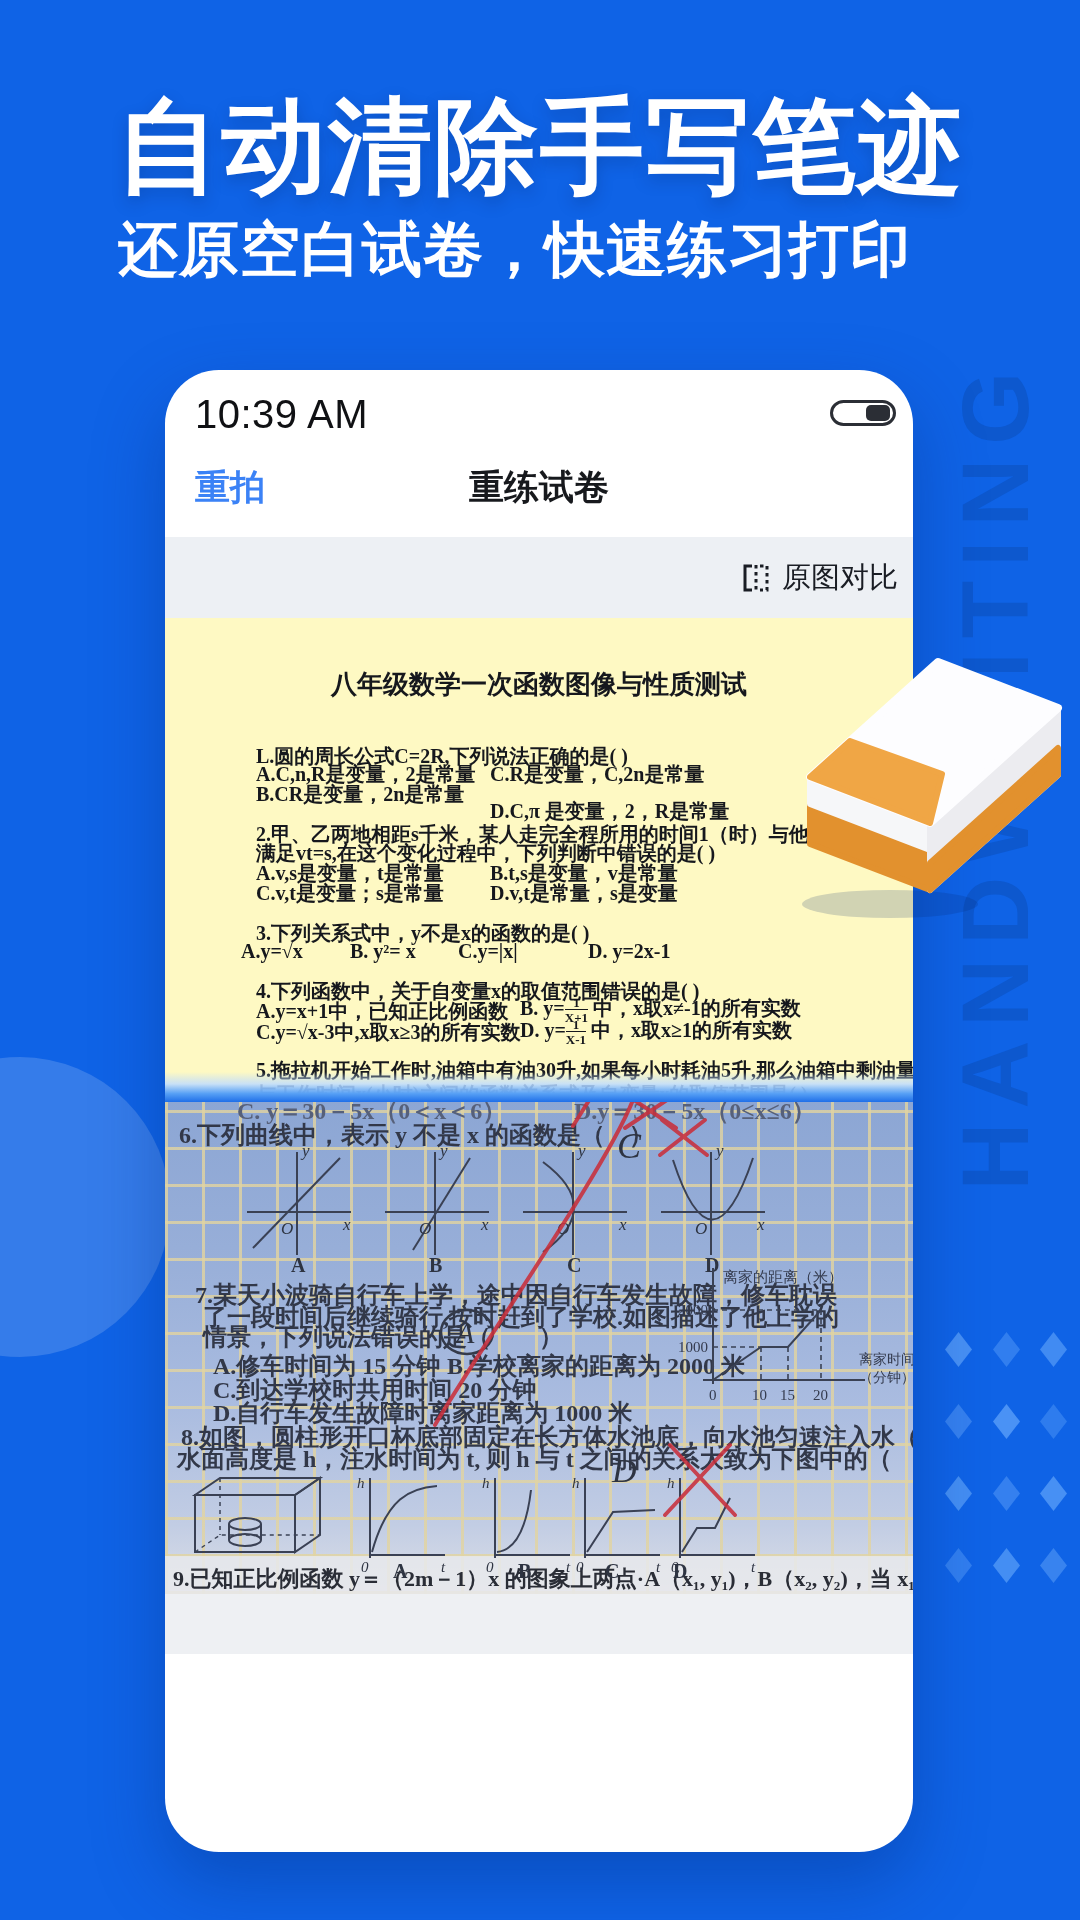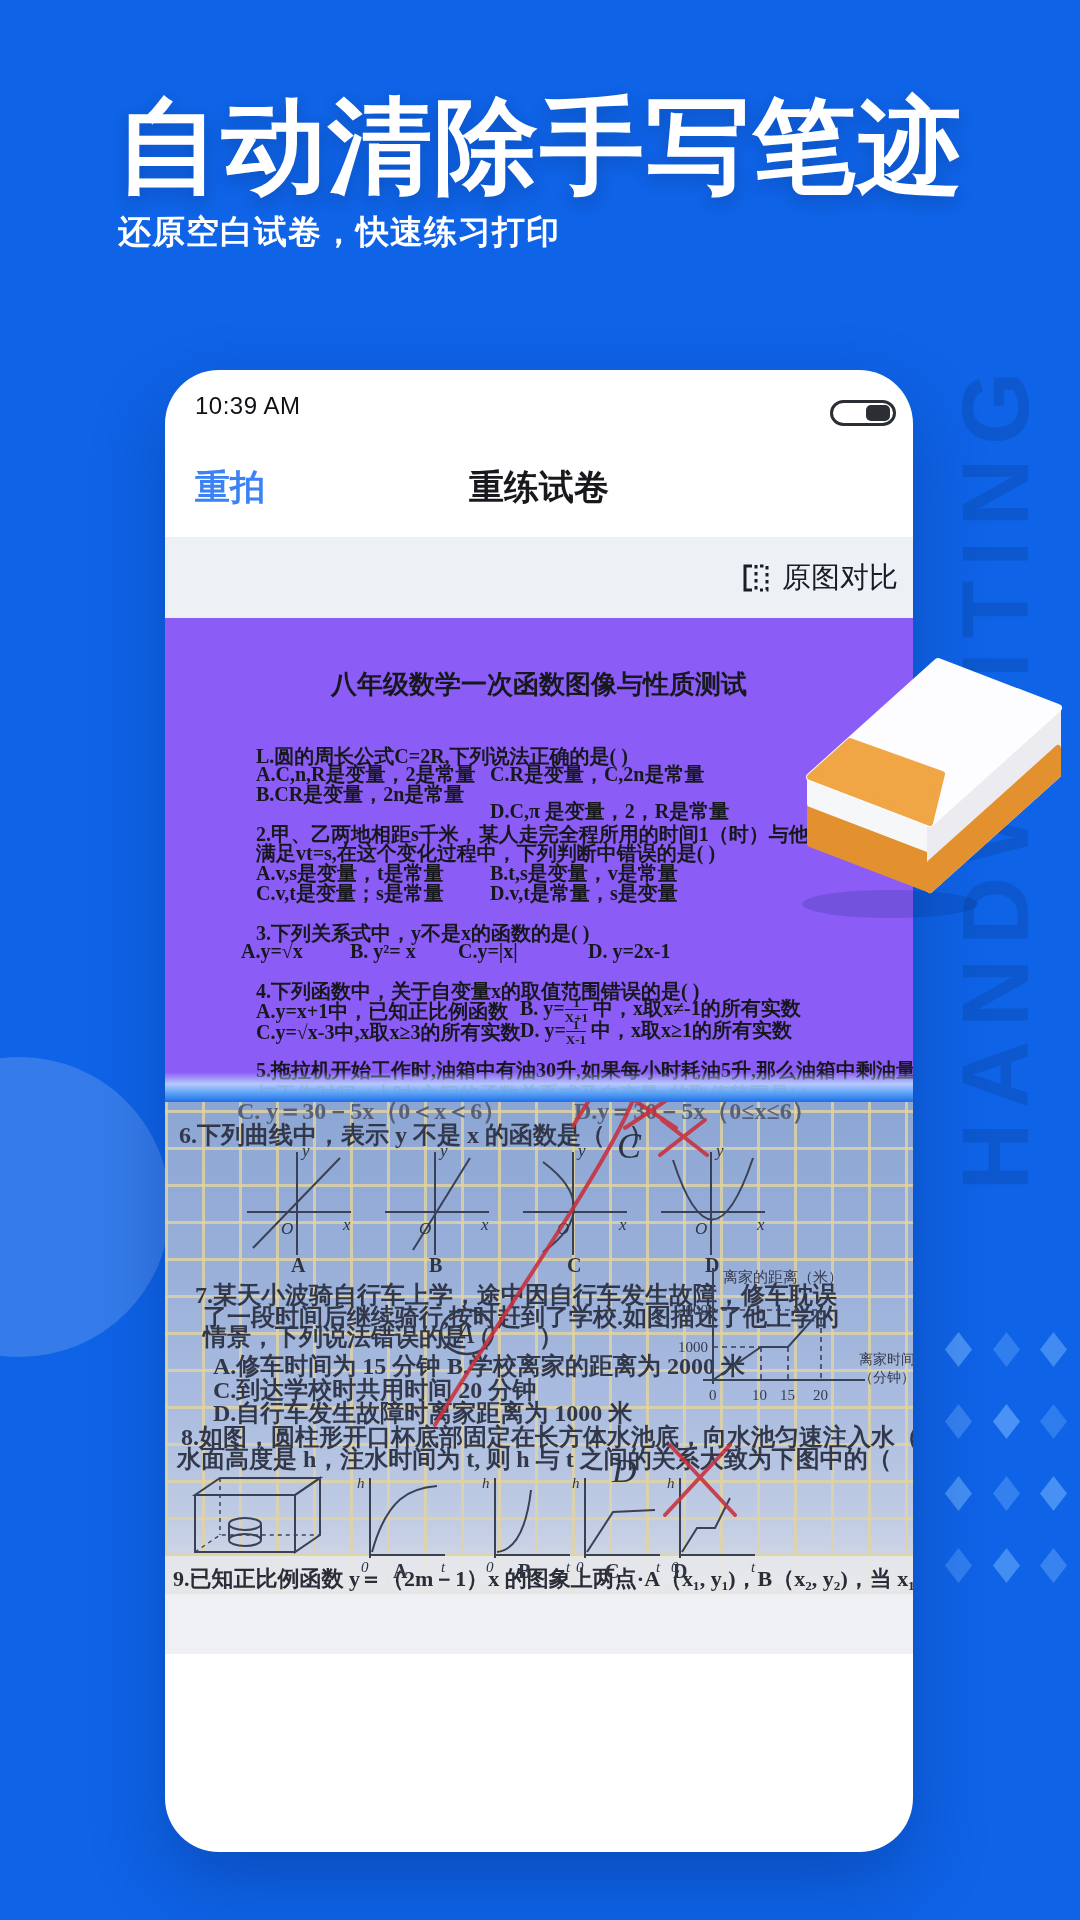--- a/index.html
+++ b/index.html
@@ -3,41 +3,41 @@
 <meta charset="utf-8">
 <style>
   html,body{margin:0;padding:0;}
   body{width:1080px;height:1920px;position:relative;overflow:hidden;
        background:#0f63e6;font-family:"Liberation Sans",sans-serif;}
   .abs{position:absolute;}
   
   .hero-title{left:0;top:78px;width:1080px;text-align:center;color:#fff;
     font-size:104px;font-weight:900;letter-spacing:2px;
     text-shadow:0 6px 16px rgba(0,30,90,.25);}
-  .hero-sub{left:118px;top:210px;color:#fff;font-size:33px;font-weight:600;letter-spacing:1px;}
+  .hero-sub{left:118px;top:210px;color:#fff;font-size:60px;font-weight:600;letter-spacing:1px;}
   
   .watermark{left:534px;top:726px;width:912px;height:96px;
     transform:rotate(-90deg);color:#0d58ce;font-size:94px;font-weight:800;
     letter-spacing:14px;white-space:nowrap;text-align:center;}
   .circle-decor{left:-130px;top:1057px;width:300px;height:300px;border-radius:50%;
     background:rgba(255,255,255,0.16);}
   .diamond{width:27px;height:35px;background:#4e95f5;
     clip-path:polygon(50% 0,100% 50%,50% 100%,0 50%);}
   
   .phone{left:165px;top:370px;width:748px;height:1482px;background:#fff;
     border-radius:54px;box-shadow:0 30px 70px rgba(4,40,120,.35);overflow:hidden;}
-  .time{left:30px;top:22px;font-size:24px;font-weight:500;color:#101114;letter-spacing:.5px;}
+  .time{left:30px;top:22px;font-size:40px;font-weight:500;color:#101114;letter-spacing:.5px;}
   .nav-back{left:30px;top:94px;font-size:35px;font-weight:600;color:#3b82f6;}
   .nav-title{left:0;top:94px;width:748px;text-align:center;font-size:35px;font-weight:600;color:#17191d;}
   .compare-band{left:0;top:167px;width:748px;height:81px;background:#edf0f4;
     display:flex;align-items:center;justify-content:flex-end;gap:10px;
     padding-right:15px;box-sizing:border-box;}
   .compare-label{font-size:29px;color:#1a1d24;font-weight:500;}
   
-  .doc{left:0;top:248px;width:748px;height:482px;background:#8b5cf6;
+  .doc{left:0;top:248px;width:748px;height:482px;background:#fef9c3;
     font-family:"Liberation Serif",serif;color:#16181d;}
   .doc .ln{position:absolute;font-size:20px;line-height:22px;font-weight:700;white-space:nowrap;}
   .doc .ttl{width:748px;text-align:center;font-size:26px;font-weight:700;}
   .frac{display:inline-block;vertical-align:middle;text-align:center;font-size:13px;line-height:13px;}
   .frac .den{display:block;border-top:1.5px solid #16181d;padding-top:1px;}
   
   .divider{left:0;top:702px;width:748px;height:30px;z-index:3;
     background:linear-gradient(180deg,rgba(255,255,255,0) 0%,rgba(190,220,255,.85) 40%,#57a0f5 72%,#1f6fe8 100%);}
   
   .photo{left:0;top:730px;width:748px;height:494px;overflow:hidden;

